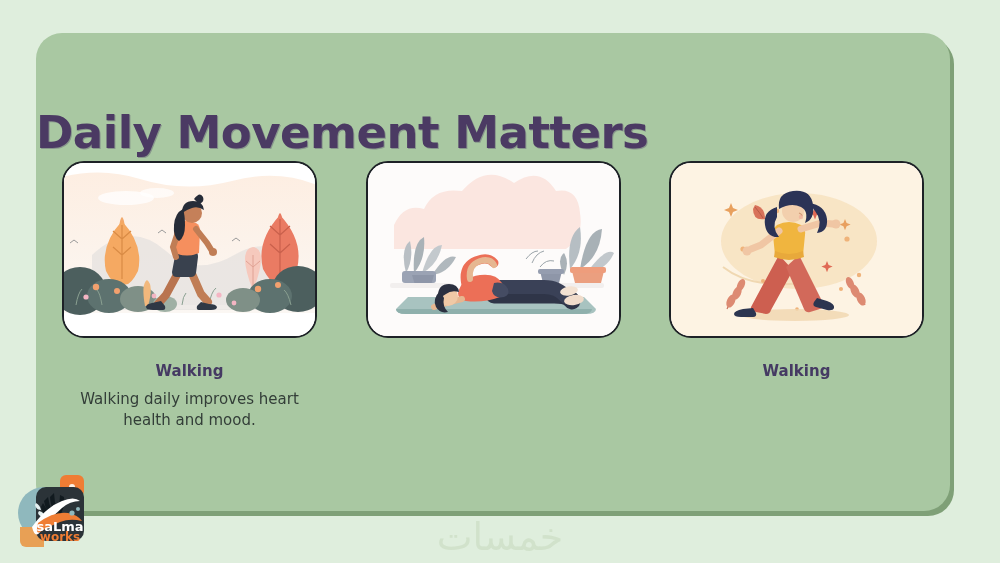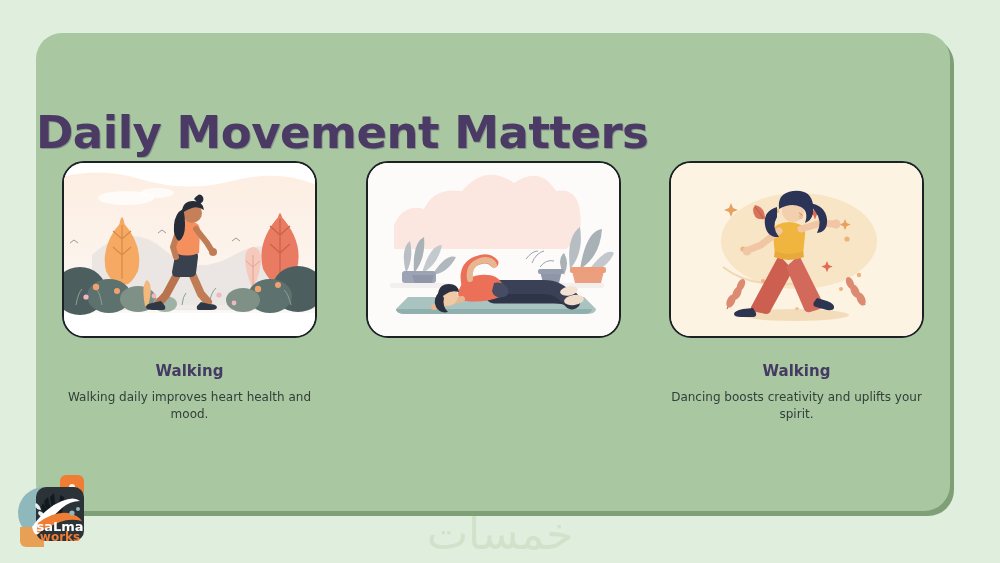--- a/index.html
+++ b/index.html
@@ -59,32 +59,32 @@
     margin:24px 0 0 0;
     text-align:center;
     font-size:15px;
     font-weight:bold;
     color:#453a63;
     font-family:"DejaVu Sans", sans-serif;
   }
   .card p{
     margin:9px 0 0 0;
     text-align:center;
-    font-size:12px;
+    font-size:15px;
     line-height:1.42;
     color:#333e38;
     font-family:"DejaVu Sans", sans-serif;
   }
 
   
   #watermark{
     position:absolute;
     left:0;bottom:4px;width:100%;
     text-align:center;
-    font-size:44px;
+    font-size:38px;
     color:#cfe0c8;
     font-family:"DejaVu Sans", sans-serif;
     opacity:.85;
     letter-spacing:2px;
     user-select:none;
   }
 
   
   #logo{
     position:absolute;
@@ -324,21 +324,20 @@
             <path d="M110 46 q-2 -16 14 -18 q18 -2 20 14 q2 14 -8 18 q4 -12 -4 -16 q-10 -5 -22 2Z" fill="#2b3356"></path>
             <path d="M108 44 q-14 4 -12 18 q2 13 14 12 q-8 -10 -2 -20Z" fill="#2b3356"></path>
             <path d="M140 40 q16 2 18 16 q1 13 -10 14 q6 -12 -2 -22Z" fill="#2b3356"></path>
 
             <path d="M130 50 q3 1 3 3" stroke="#d09a74" stroke-width="1.2" fill="none"></path>
             <circle cx="132" cy="54" r="2.2" fill="#eeae9a" opacity=".7"></circle>
           </g>
         </svg>
       </div>
       <h3>Walking</h3>
-      <p>Dancing boosts creativity and uplifts your spirit.</p>
     </div>
 
   </div>
 </div>
 
 <div id="watermark">خمسات</div>
 
 <div id="logo">
   <svg viewBox="0 0 92 80">
 

